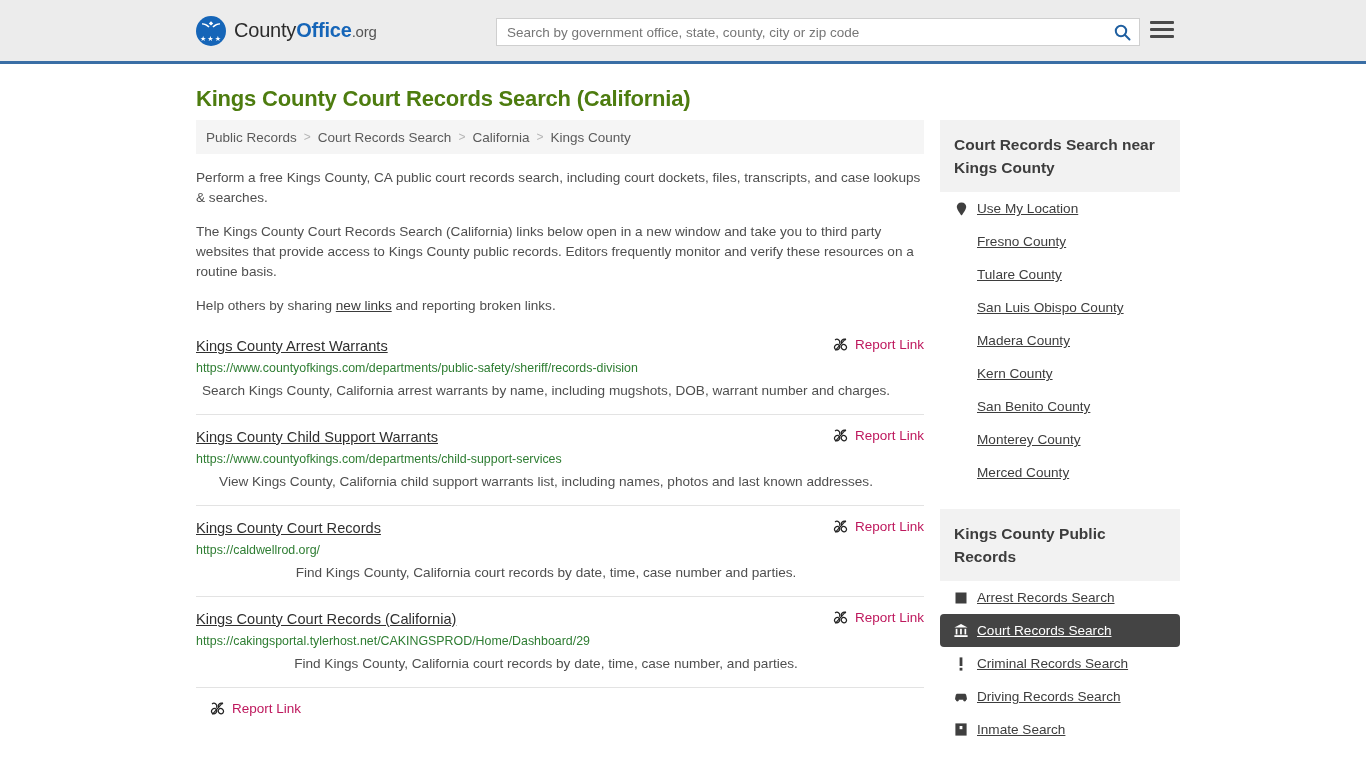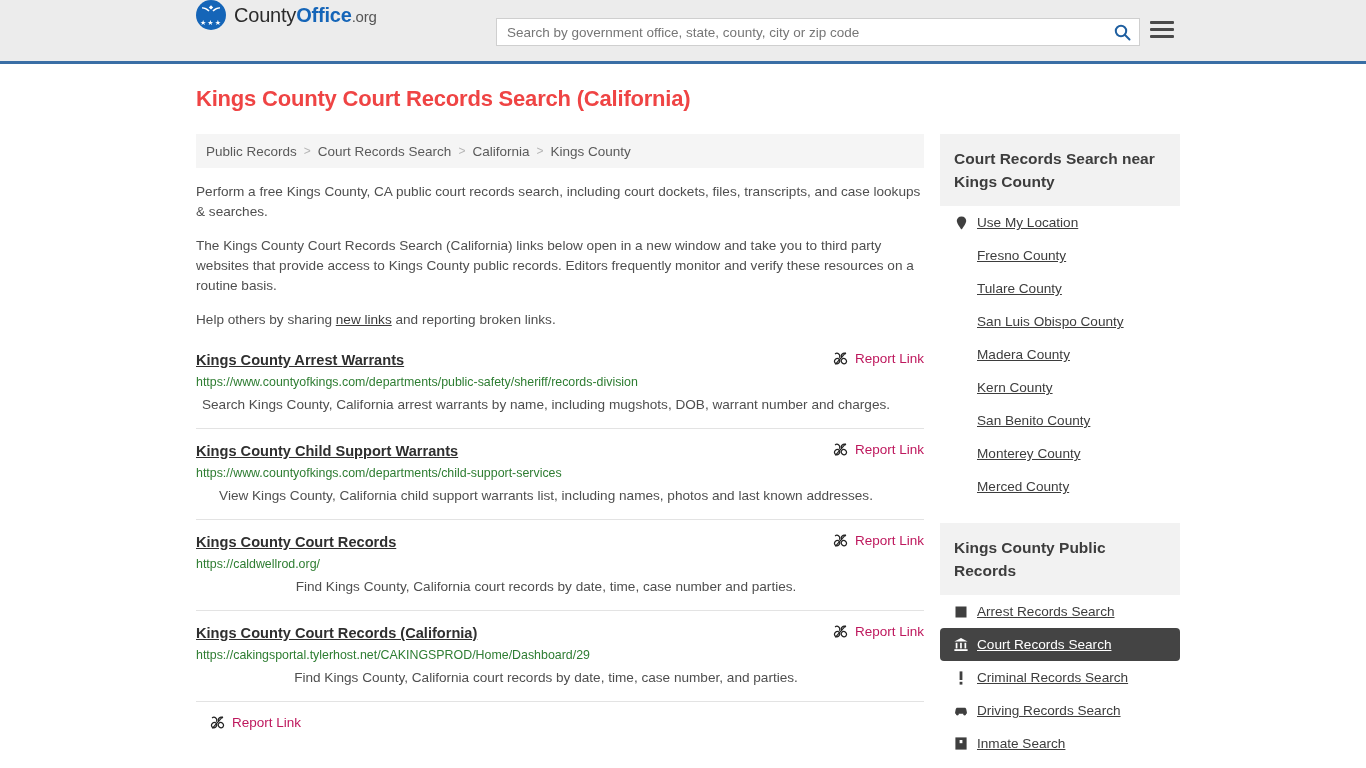--- a/index.html
+++ b/index.html
@@ -13,21 +13,21 @@
     -webkit-font-smoothing: antialiased;
   }
 
   
   .site-header {
     position: relative;
     height: 64px;
     background: #ececec;
     border-bottom: 3px solid #3a6ea5;
     display: flex;
-    align-items: flex-start;
+    align-items: center;
   }
   .logo-wrap {
     display: flex;
     align-items: center;
     margin-left: 196px;
     gap: 8px;
     text-decoration: none;
   }
   .logo-mark {
     width: 30px; height: 30px;
@@ -117,23 +117,23 @@
   .content-row {
     display: flex;
     align-items: flex-start;
     gap: 16px;
   }
   .main-col { width: 728px; flex: 0 0 728px; }
   .side-col { width: 240px; flex: 0 0 240px; }
 
   h1.page-title {
     font-size: 22px;
-    color: #ef4444;
+    color: #4d7c0f;
     font-weight: bold;
-    margin: 22px 0 22px 0;
+    margin: 22px 0 8px 0;
     letter-spacing: -0.2px;
   }
 
   .breadcrumb {
     background: #f5f5f5;
     height: 34px;
     display: flex;
     align-items: center;
     padding: 0 10px;
     font-size: 13.5px;
@@ -166,21 +166,21 @@
     position: relative;
   }
   .result:first-child { border-top: 0; padding-top: 2px; }
   .result-head {
     display: flex;
     align-items: flex-start;
     justify-content: space-between;
   }
   .result-title {
     font-size: 14.6px;
-    font-weight: bold;
+    font-weight: normal;
     color: #2f2f2f;
     text-decoration: underline;
     cursor: pointer;
     line-height: 20px;
   }
   .report-link {
     display: flex;
     align-items: center;
     gap: 7px;
     cursor: pointer;

